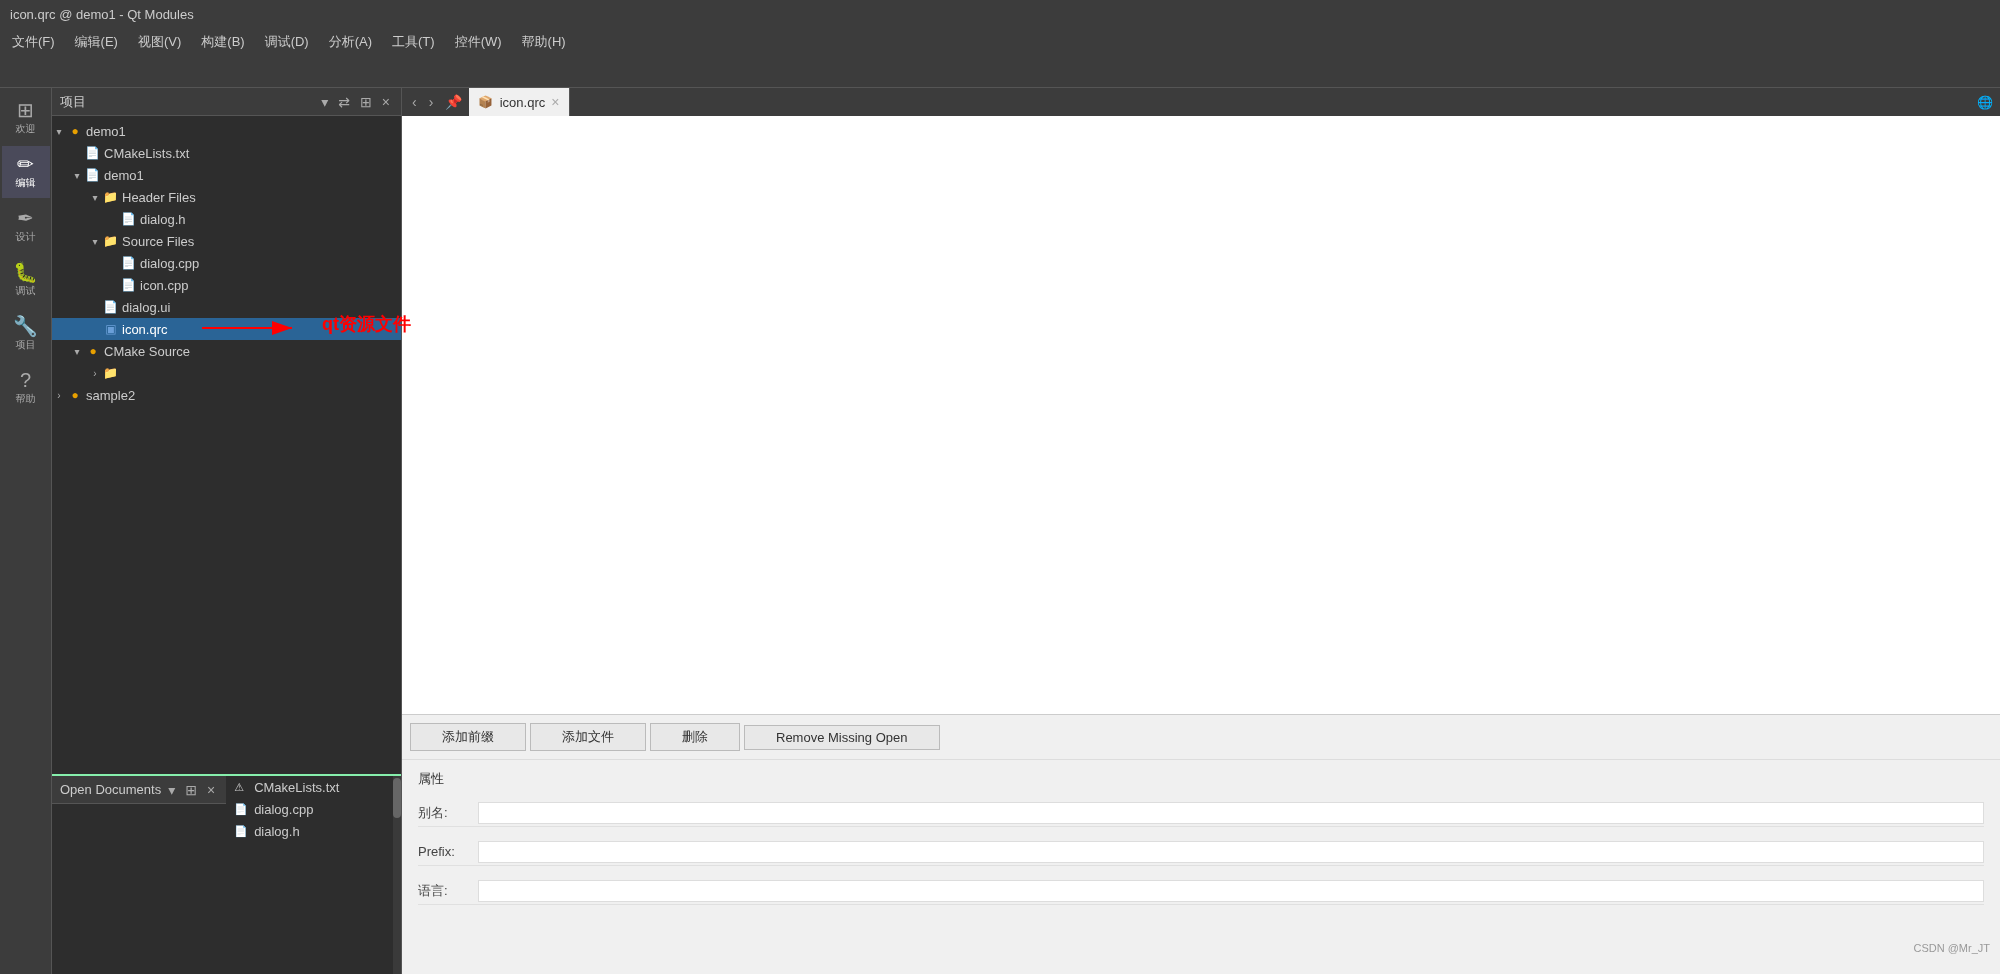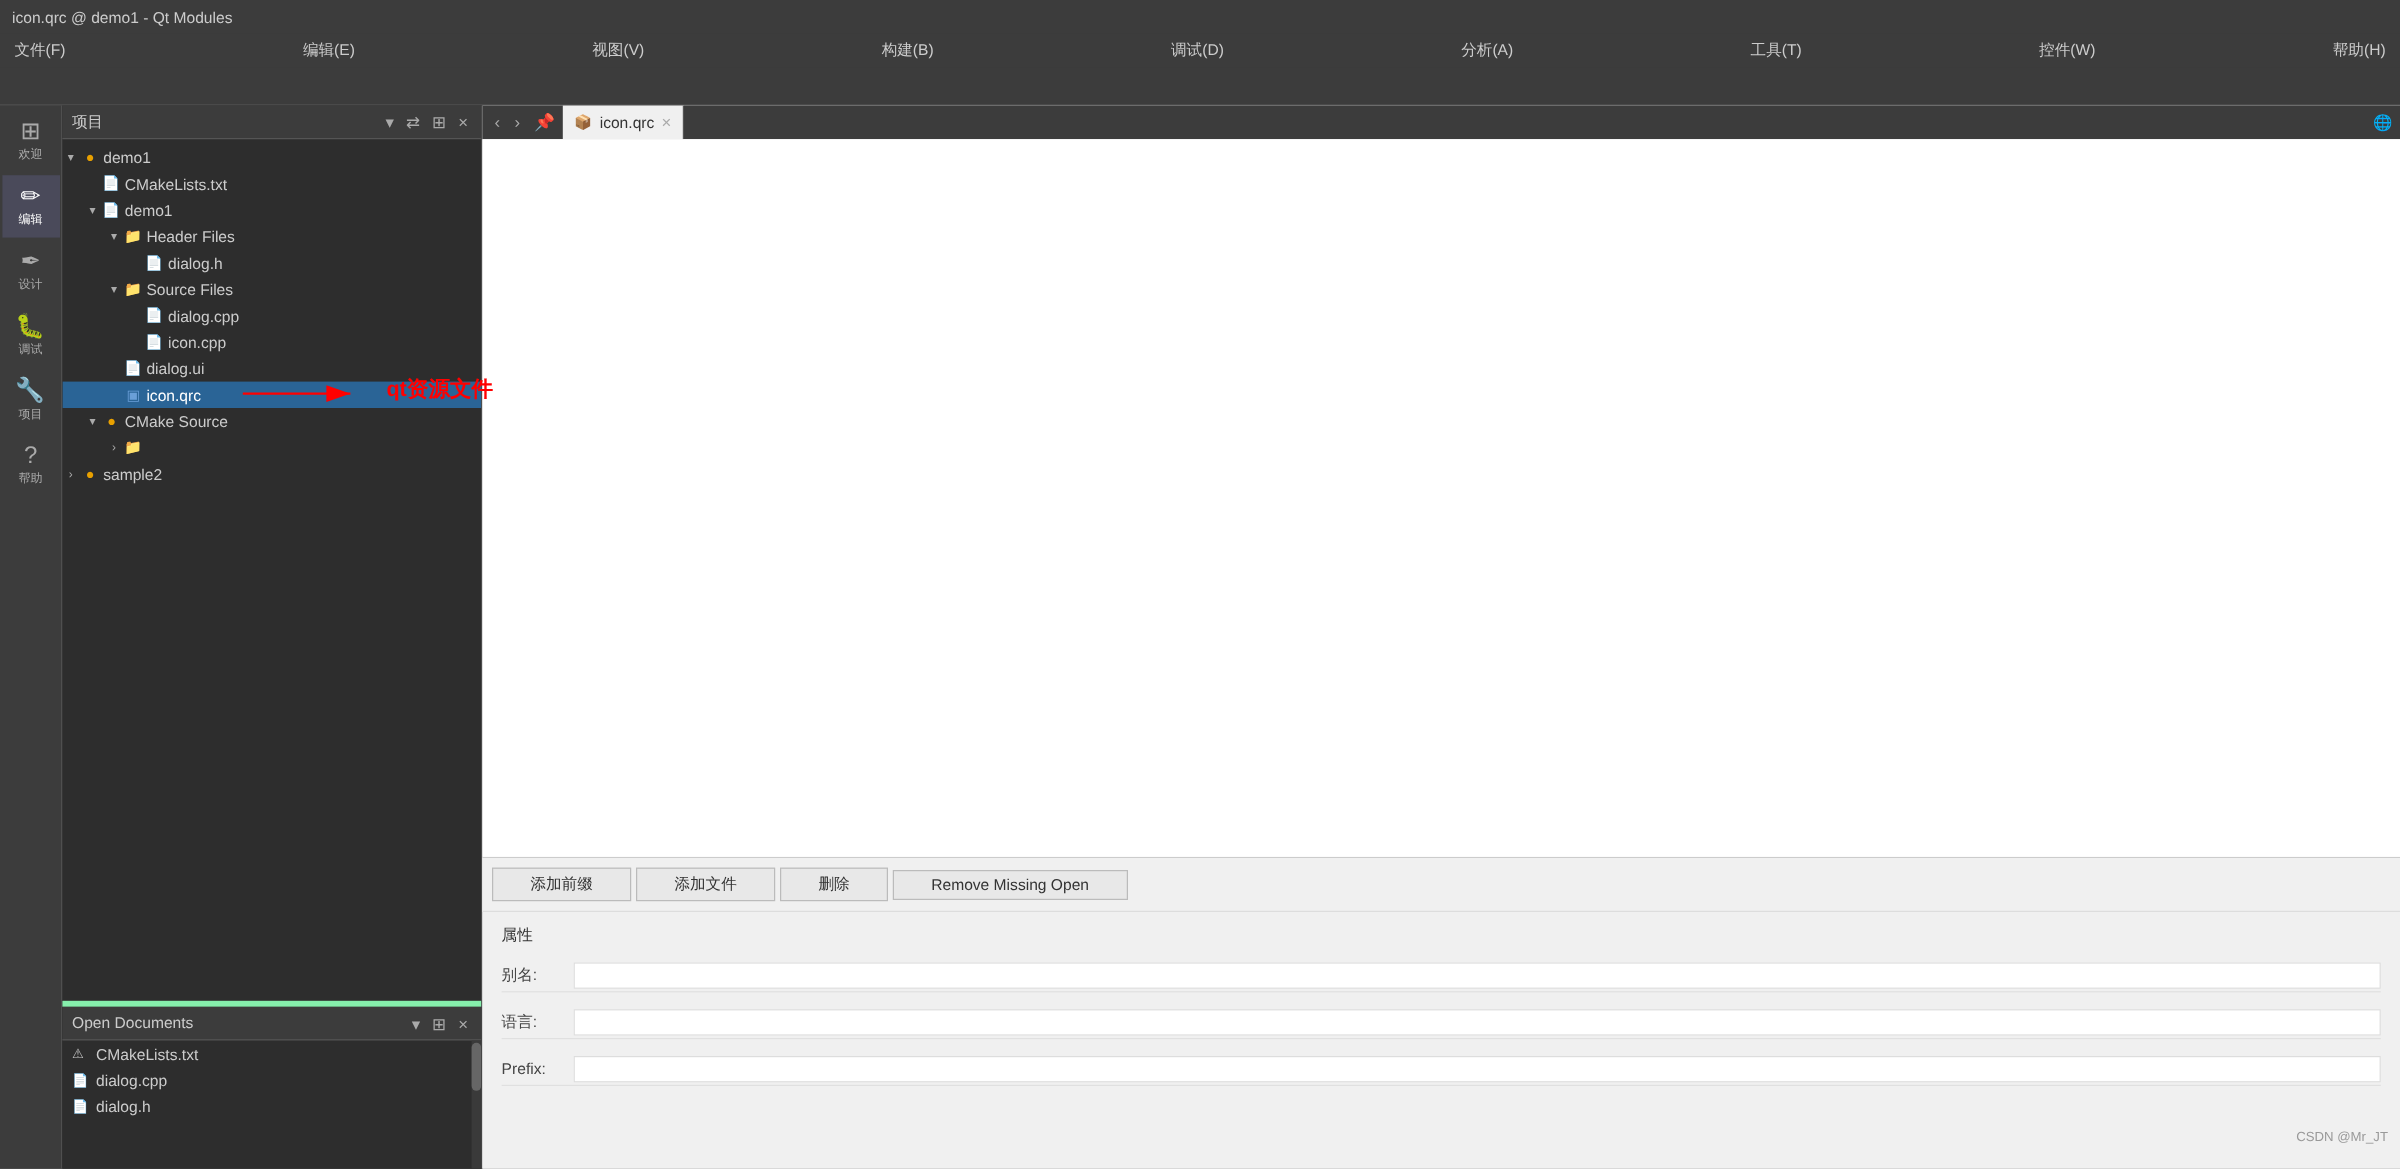--- a/index.html
+++ b/index.html
@@ -26,21 +26,20 @@
     
     #menu-bar {
       background: #3c3c3c;
       color: #ccc;
       height: 28px;
       display: flex;
       align-items: center;
       padding: 0 4px;
       gap: 4px;
       font-size: 13px;
-      justify-content: space-between;
     }
     .menu-item {
       padding: 2px 8px;
       cursor: pointer;
       color: #ccc;
     }
 
     
     #toolbar-area {
       background: #3c3c3c;
@@ -145,24 +144,24 @@
       width: 18px;
       text-align: center;
       margin-right: 2px;
       font-size: 12px;
     }
     .tree-label { font-size: 13px; }
 
     
     #open-docs-panel {
       background: #2d2d2d;
-      border-top: 5px solid #86efac;
-      height: 140px;
-      display: flex;
-      flex-direction: column;
+      border-top: 2px solid #86efac;
+      height: 200px;
+      display: flex;
+      flex-direction: row;
     }
     #open-docs-header {
       background: #3c3c3c;
       height: 28px;
       display: flex;
       align-items: center;
       padding: 0 8px;
       border-bottom: 1px solid #555;
       gap: 4px;
     }
@@ -582,26 +581,26 @@
           <button class="res-btn">Remove Missing Open</button>
         </div>
       <div id="properties-section">
         <div id="properties-title">属性</div>
 
       <div class="prop-row">
       <span class="prop-label">别名:</span>
       <input class="prop-value" value="" style="">
     </div>
           <div class="prop-row">
+      <span class="prop-label">Prefix:</span>
+      <input class="prop-value" value="" style="">
+    </div>
+          <div class="prop-row">
       <span class="prop-label">语言:</span>
       <input class="prop-value" value="" style="">
     </div>
-          <div class="prop-row">
-      <span class="prop-label">Prefix:</span>
-      <input class="prop-value" value="" style="">
-    </div>
         </div>
     </div>
 
   </div>
 </div>
 
 <div id="watermark">CSDN @Mr_JT</div>
 
 </body></html>

